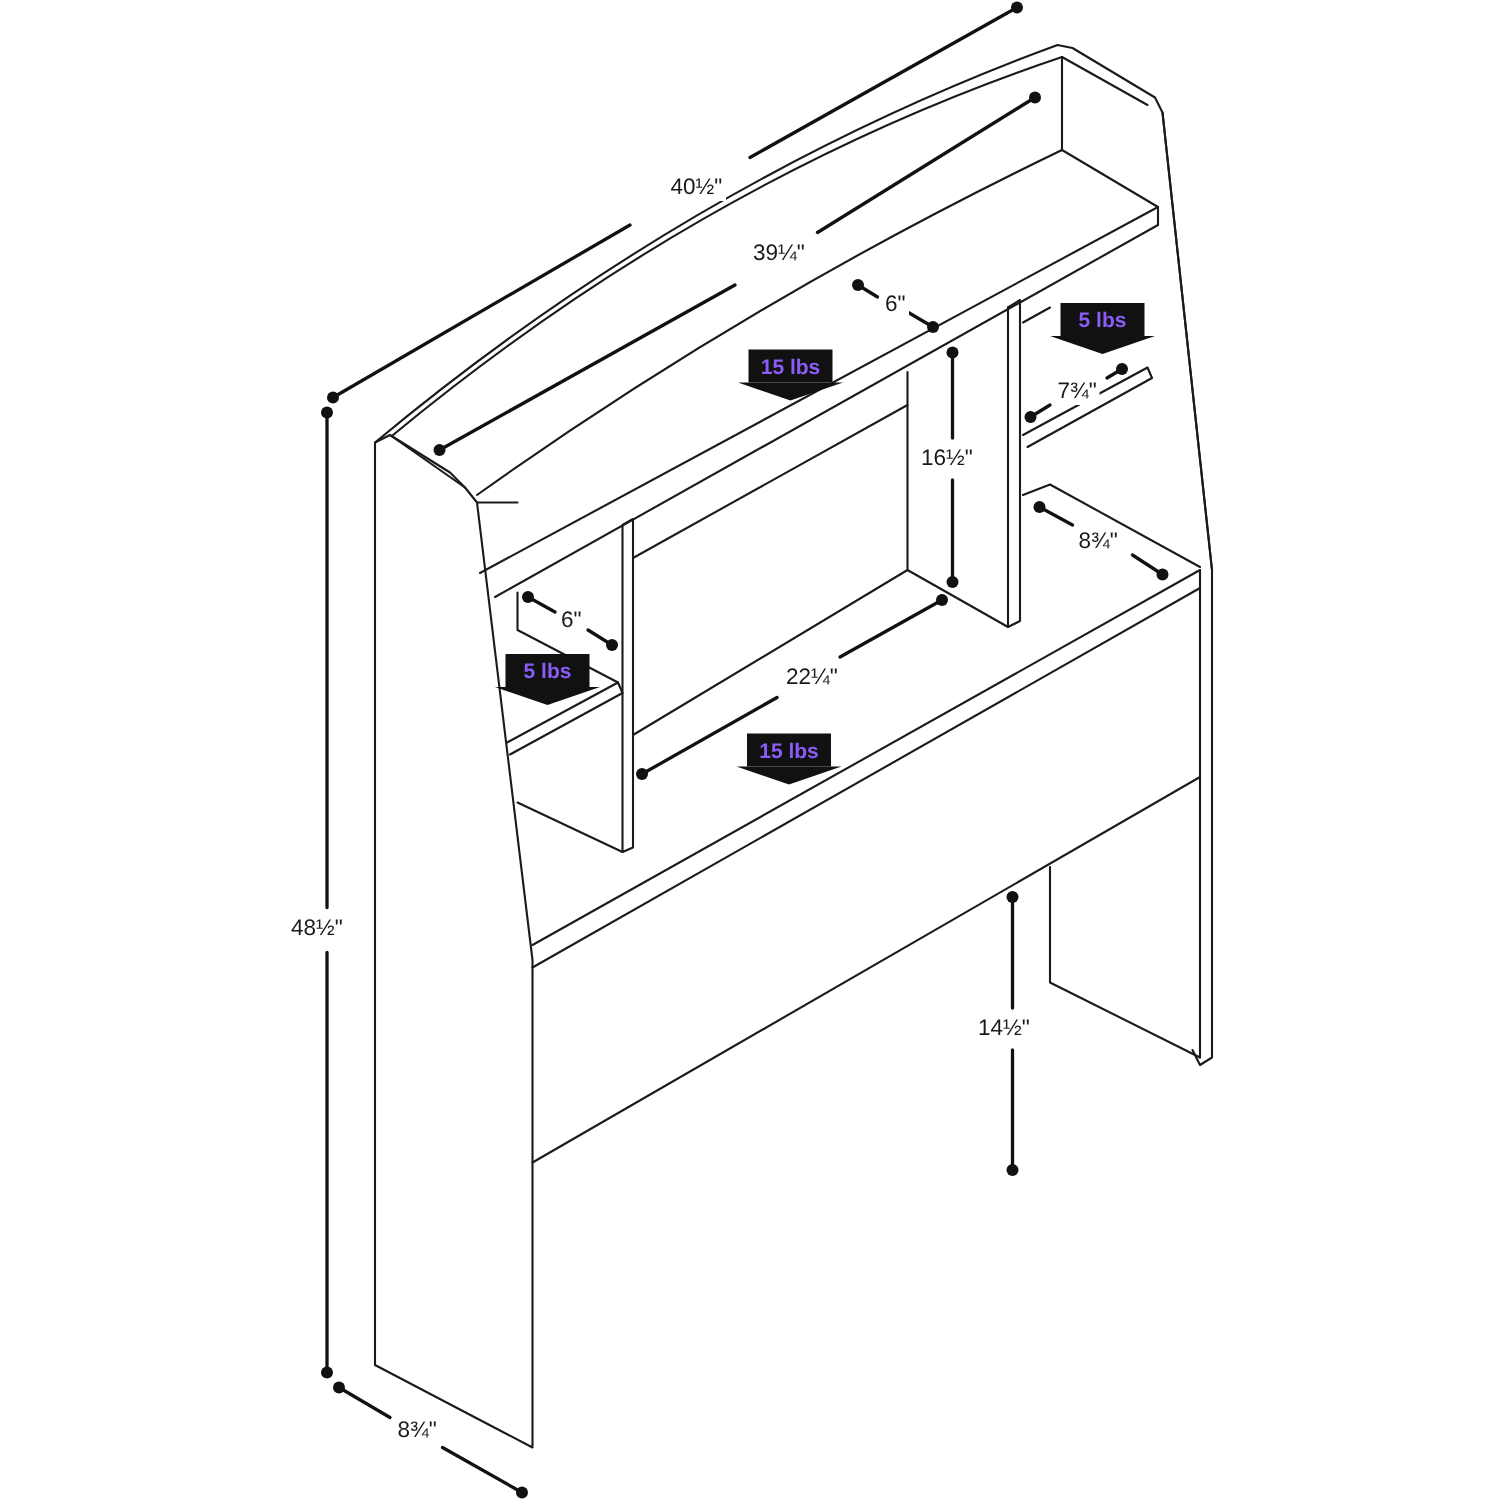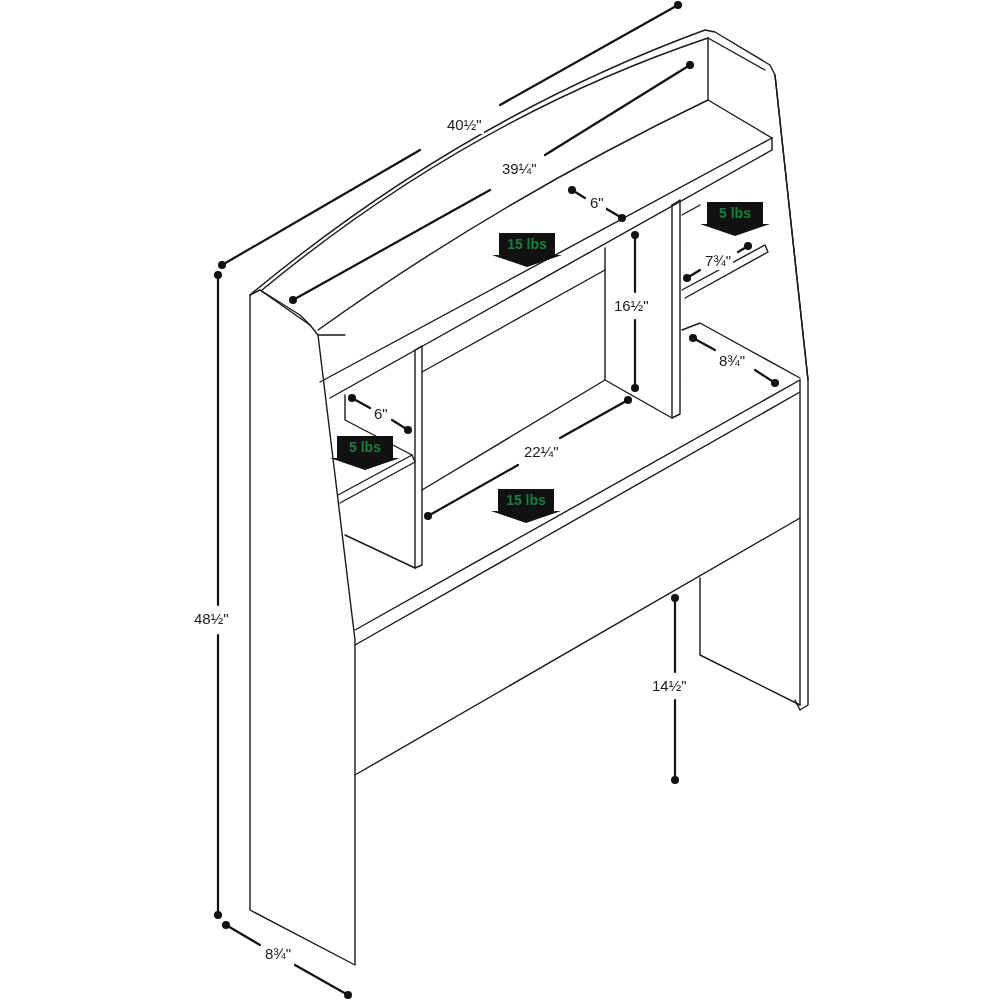--- a/index.html
+++ b/index.html
@@ -4,21 +4,21 @@
 <style>
   html, body { margin: 0; padding: 0; background: #ffffff; }
   body { width: 1000px; height: 1000px; overflow: hidden; font-family: "Liberation Sans", sans-serif; }
   #stage { position: absolute; left: 0; top: 0; width: 1000px; height: 1000px; }
   svg { position: absolute; left: 0; top: 0; }
   .edge { fill: none; stroke: #1a1a1a; stroke-width: 1.4; stroke-linejoin: round; stroke-linecap: round; }
   .dim { fill: none; stroke: #111; stroke-width: 2.2; stroke-linecap: round; }
   .dot { fill: #111; }
   .lbl { position: absolute; font-size: 15px; color: #1a1a1a; background: #fff; padding: 0 2px; white-space: nowrap; line-height: 18px; }
   .badge { position: absolute; width: 70px; height: 34px; }
-  .badge .box { position: absolute; left: 7px; top: 0; width: 56px; height: 22px; background: #111; color: #15803d; font-weight: bold; font-size: 14px; text-align: center; line-height: 22px; }
+  .badge .box { position: absolute; left: 7px; top: 0; width: 56px; height: 22px; background: #111; color: #8b5cf6; font-weight: bold; font-size: 14px; text-align: center; line-height: 22px; }
   .badge .tri { position: absolute; left: 0; top: 22px; width: 0; height: 0; border-left: 35px solid transparent; border-right: 35px solid transparent; border-top: 12px solid #111; }
 </style>
 </head>
 <body>
 
 <div id="stage">
   <svg width="1000" height="1000" viewBox="0 0 1000 1000">
 
     <g>
       <path class="edge" d="M250 295 L260 290 L310 325 L318 335 L355 640 L355 965 L250 910 Z"></path>

